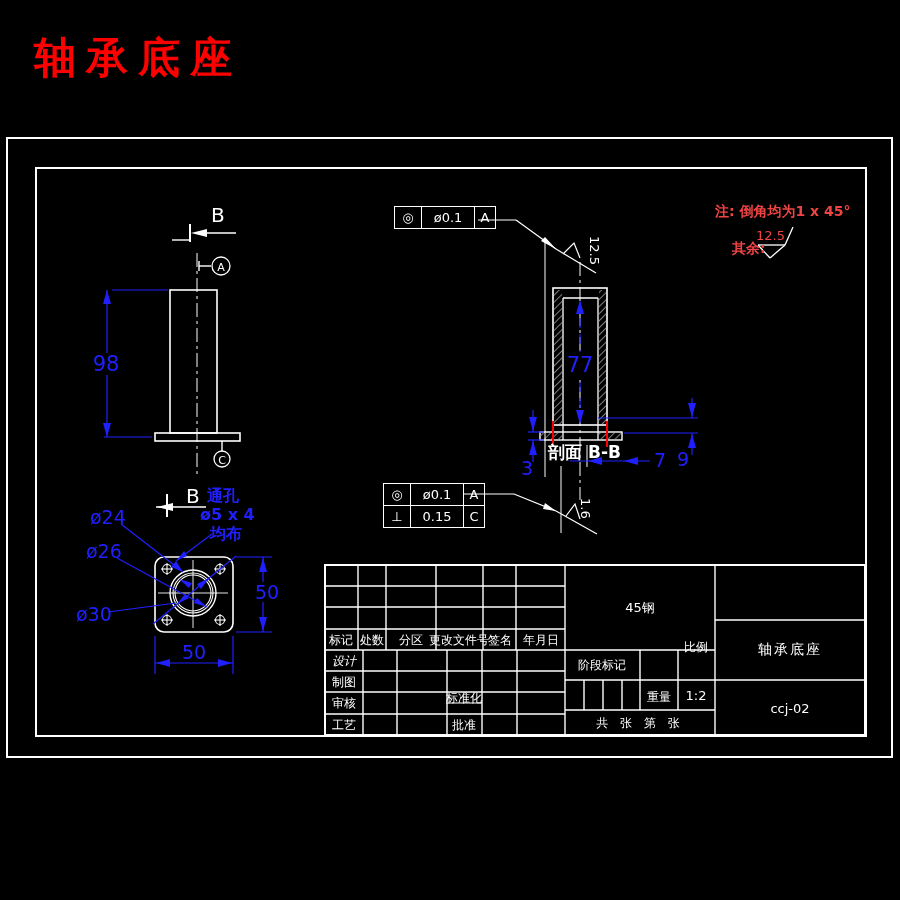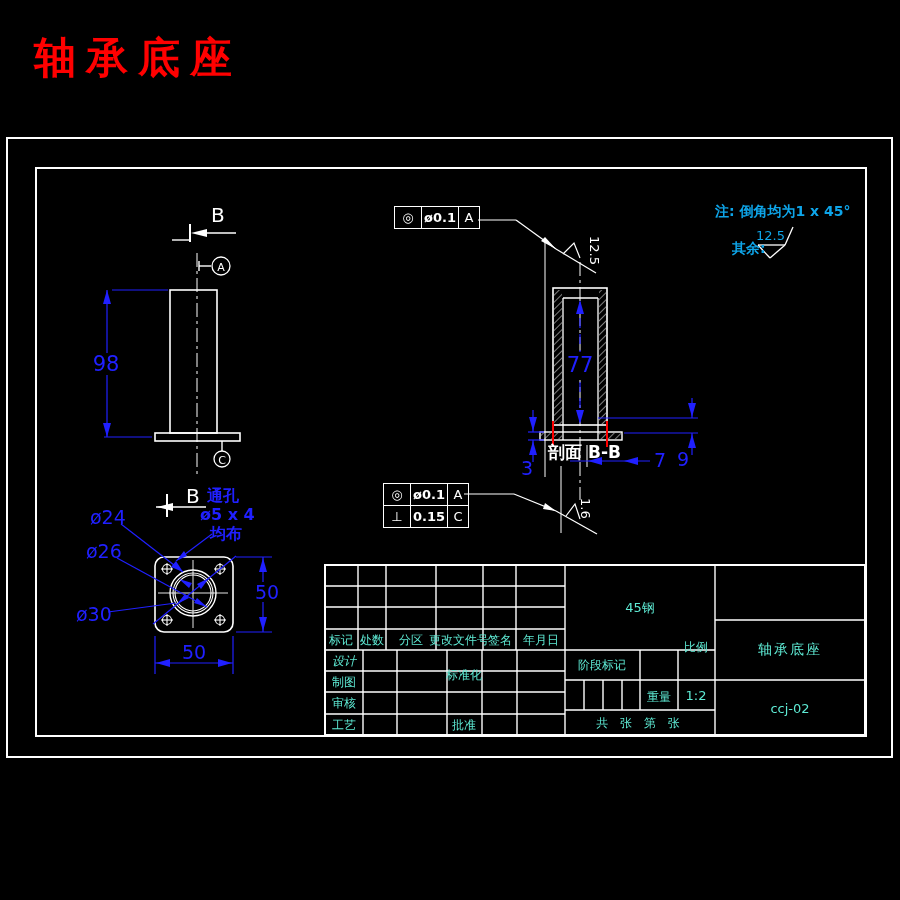--- a/index.html
+++ b/index.html
@@ -7,25 +7,25 @@
   #page-title{position:absolute;left:34px;top:30px;color:#f00;font-size:42px;font-weight:bold;
     letter-spacing:10px;font-family:"DejaVu Serif","Liberation Serif",serif;}
   #outer-frame{position:absolute;left:6px;top:137px;width:883px;height:617px;border:2px solid #fff;}
   #inner-frame{position:absolute;left:35px;top:167px;width:828px;height:566px;border:2px solid #fff;}
   svg{position:absolute;left:0;top:0;}
   
   .fcf{position:absolute;display:flex;flex-direction:column;}
   .fcf-row{display:flex;}
   .fcf-cell{border:1px solid #fff;margin-left:-1px;margin-top:-1px;height:23px;box-sizing:border-box;
     display:flex;align-items:center;justify-content:center;color:#fff;font-size:13px;white-space:nowrap;}
-  .fc-sym{width:28px;} .fc-tol{width:38px;font-weight:bold;} .fc-dat{width:22px;}
+  .fc-sym{width:28px;} .fc-tol{width:54px;} .fc-dat{width:22px;}
   
-  .tb{position:absolute;color:#5eead4;font-size:12px;transform:translate(-50%,-50%);white-space:nowrap;}
+  .tb{position:absolute;color:#ffffff;font-size:12px;transform:translate(-50%,-50%);white-space:nowrap;}
   .tb-sm{font-size:12px;} .tb-md{font-size:13px;} .tb-lg{font-size:14px;}
-  .note{position:absolute;color:#0ea5e9;font-size:14px;white-space:nowrap;}
+  .note{position:absolute;color:#ef4444;font-size:14px;white-space:nowrap;}
 </style>
 </head>
 <body>
 
 <div id="page-title">轴承底座</div>
 <div id="outer-frame"></div>
 <div id="inner-frame"></div>
 
 <svg width="900" height="900" viewBox="0 0 900 900">
   <defs>
@@ -275,21 +275,21 @@
 <span class="tb" style="left:372px;top:640px;">处数</span>
 <span class="tb" style="left:411px;top:640px;">分区</span>
 <span class="tb tb-sm" style="left:459px;top:640px;">更改文件号</span>
 <span class="tb" style="left:500px;top:640px;">签名</span>
 <span class="tb" style="left:541px;top:640px;">年月日</span>
 
 <span class="tb" style="left:344px;top:661px;font-style:italic;">设计</span>
 <span class="tb" style="left:344px;top:682px;">制图</span>
 <span class="tb" style="left:344px;top:703px;">审核</span>
 <span class="tb" style="left:344px;top:725px;">工艺</span>
-<span class="tb" style="left:464px;top:675px;">标准化</span>
+<span class="tb" style="left:464px;top:698px;text-decoration:underline;">标准化</span>
 <span class="tb" style="left:464px;top:725px;">批准</span>
 
 <span class="tb tb-md" style="left:640px;top:608px;">45钢</span>
 <span class="tb" style="left:602px;top:665px;">阶段标记</span>
 <span class="tb" style="left:659px;top:665px;margin-top:32px;">重量</span>
 <span class="tb" style="left:696px;top:647px;">比例</span>
 <span class="tb tb-md" style="left:696px;top:695px;">1:2</span>
 <span class="tb" style="left:640px;top:723px;letter-spacing:4px;">共 张 第 张</span>
 <span class="tb tb-lg" style="left:790px;top:650px;letter-spacing:2px;">轴承底座</span>
 <span class="tb tb-md" style="left:790px;top:708px;">ccj-02</span>

